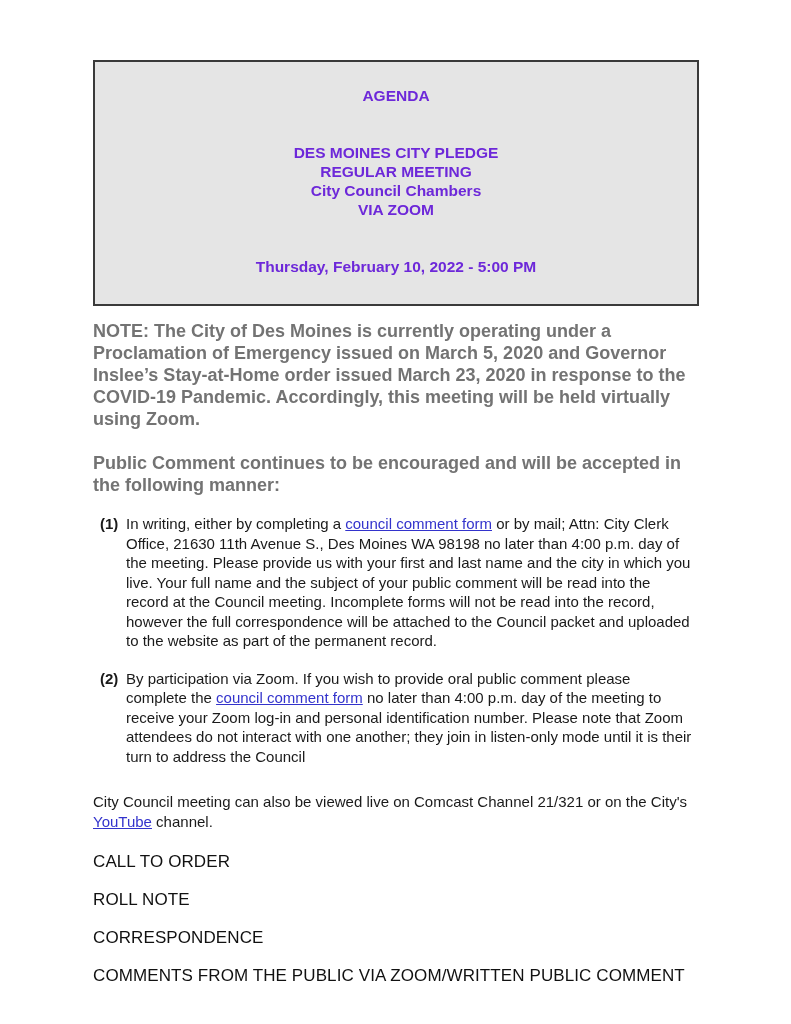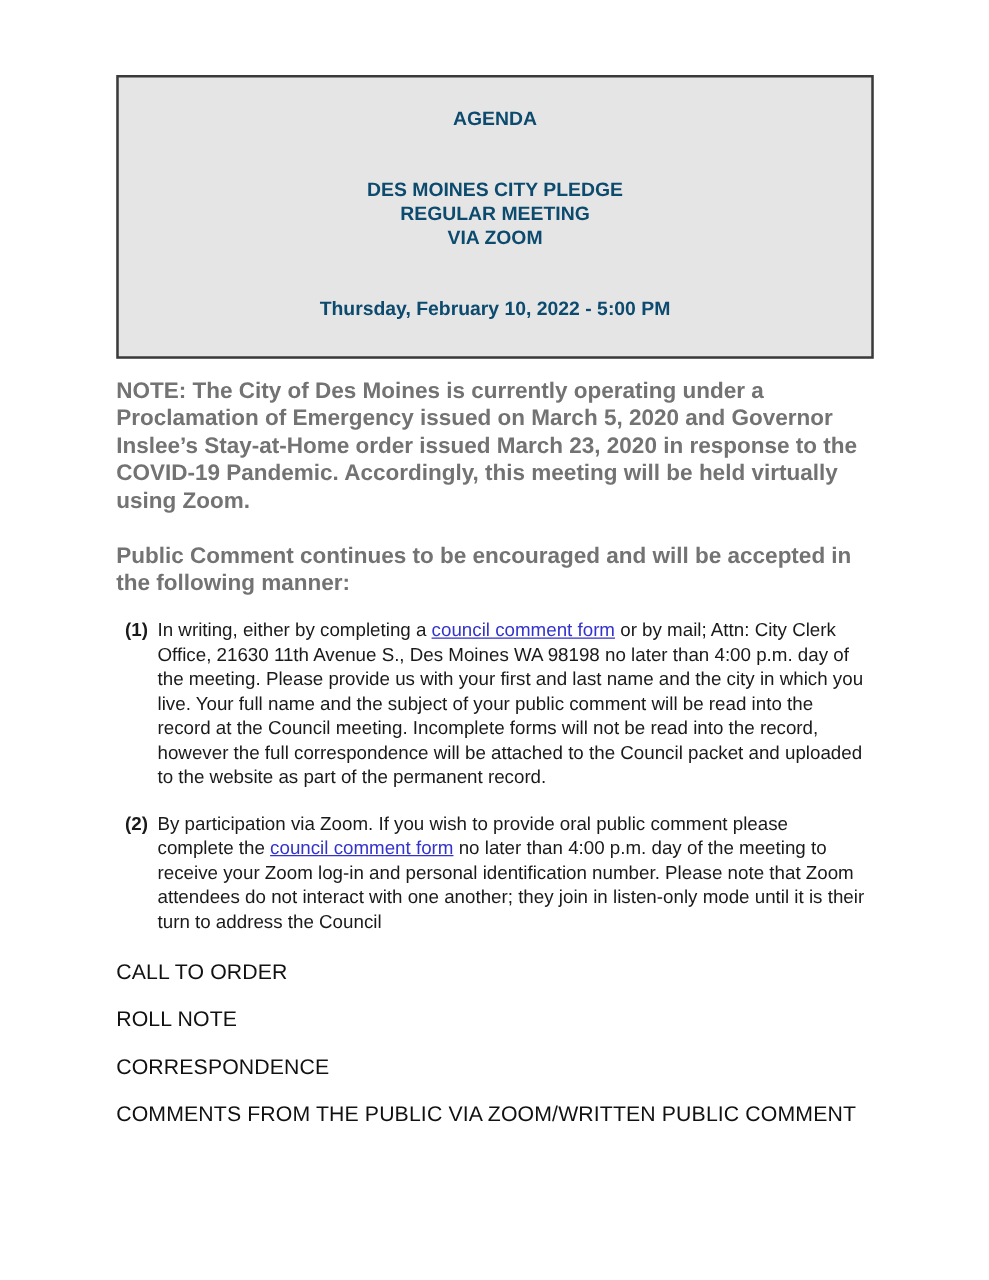--- a/index.html
+++ b/index.html
@@ -23,21 +23,21 @@
     width: 606px;
   }
   .header-box {
     background: #e5e5e5;
     border: 2px solid #3a3a3a;
     text-align: center;
     font-weight: bold;
     font-size: 15.5px;
     line-height: 19px;
     padding: 24px 10px 28px 10px;
-    color: #0c4a6e;
+    color: #6d28d9;
   }
   .header-box .agenda-title {
     margin-bottom: 38px;
   }
   .header-box .org-line {
     margin-bottom: 0;
   }
   .header-box .meeting-datetime {
     margin-top: 38px;
   }
@@ -96,38 +96,40 @@
 </head>
 <body>
 
 <div class="page">
   <div class="content">
 
     <div class="header-box">
       <div class="agenda-title">AGENDA</div>
       <div class="org-line">DES MOINES CITY PLEDGE</div>
       <div class="org-line">REGULAR MEETING</div>
+      <div class="org-line">City Council Chambers</div>
       <div class="org-line">VIA ZOOM</div>
       <div class="meeting-datetime">Thursday, February 10, 2022 - 5:00 PM</div>
     </div>
 
     <div class="note-paragraph">NOTE: The City of Des Moines is currently operating under a Proclamation of Emergency issued on March 5, 2020 and Governor Inslee’s Stay-at-Home order issued March 23, 2020 in response to the COVID-19 Pandemic. Accordingly, this meeting will be held virtually using Zoom.</div>
 
     <div class="public-comment-intro">Public Comment continues to be encouraged and will be accepted in the following manner:</div>
 
     <div class="comment-method body-text">
       <div class="item-number">(1)</div>
       <div class="item-text"><span>In writing, either by completing a </span><a class="doc-link">council comment form</a><span> or by mail; Attn: City Clerk Office, 21630 11th Avenue S., Des Moines WA 98198 no later than 4:00 p.m. day of the meeting. Please provide us with your first and last name and the city in which you live. Your full name and the subject of your public comment will be read into the record at the Council meeting. Incomplete forms will not be read into the record, however the full correspondence will be attached to the Council packet and uploaded to the website as part of the permanent record.</span></div>
     </div>
 
     <div class="comment-method body-text">
       <div class="item-number">(2)</div>
       <div class="item-text"><span>By participation via Zoom. If you wish to provide oral public comment please complete the </span><a class="doc-link">council comment form</a><span> no later than 4:00 p.m. day of the meeting to receive your Zoom log-in and personal identification number. Please note that Zoom attendees do not interact with one another; they join in listen-only mode until it is their turn to address the Council</span></div>
     </div>
 
+    <div class="viewing-paragraph body-text"><span>City Council meeting can also be viewed live on Comcast Channel 21/321 or on the City's </span><a class="doc-link">YouTube</a><span> channel.</span></div>
 
     <div class="section-heading">CALL TO ORDER</div>
     <div class="section-heading">ROLL NOTE</div>
     <div class="section-heading">CORRESPONDENCE</div>
     <div class="section-heading">COMMENTS FROM THE PUBLIC VIA ZOOM/WRITTEN PUBLIC COMMENT</div>
 
   </div>
 </div>
 
 </body></html>

